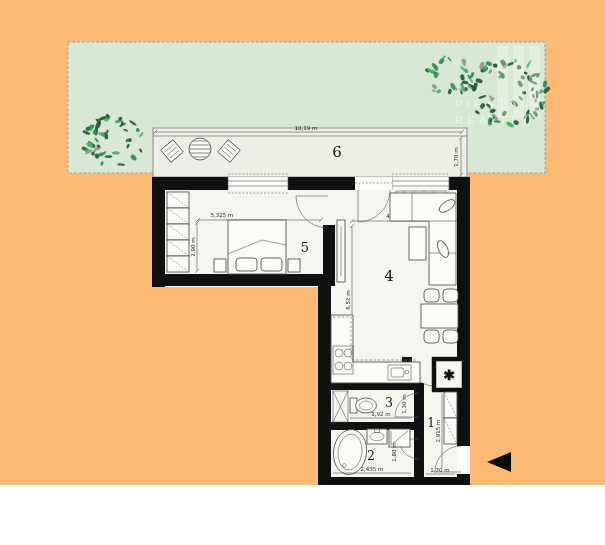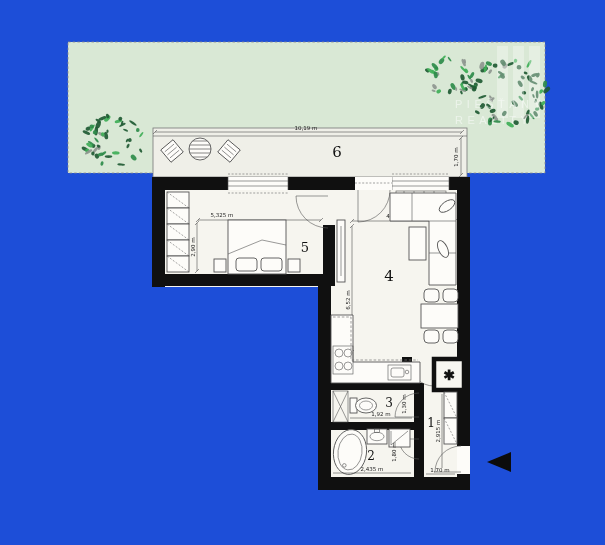--- a/index.html
+++ b/index.html
@@ -1,16 +1,16 @@
 <!DOCTYPE html>
 <html style="--garden: #d9e8d5; --floor: #f6f5ef; --terrace: #efefe8; --wall: #101010; --line: #555555;"><head>
 <meta charset="utf-8">
 <style>
   html,body{margin:0;padding:0;background:#fff}
-  .canvas{position:relative;width:605px;height:545px;background:#1d4ed8;font-family:"Liberation Sans",sans-serif}
+  .canvas{position:relative;width:605px;height:485px;background:#fdba74;font-family:"Liberation Sans",sans-serif}
   svg{display:block}
   .garden{fill:var(--garden,#d9e8d5);stroke:#8a8a8a;stroke-width:.8;stroke-dasharray:2.5 2.2}
   .floor{fill:var(--floor,#f6f5ef)}
   .terrace{fill:var(--terrace,#efefe8);stroke:#777;stroke-width:.8}
   .wall{fill:var(--wall,#111)}
   .lnf{stroke:var(--line,#555);fill:#fdfcf9;stroke-width:.9}
   .lnt{stroke:var(--line,#555);fill:none;stroke-width:.6}
   .dimline{stroke:#444;stroke-width:.55;fill:none}
   .dash{stroke:#777;stroke-width:.7;stroke-dasharray:2.6 1.8;fill:none}
   .dashd{stroke:#666;stroke-width:.6;stroke-dasharray:2 1.6;fill:none}

